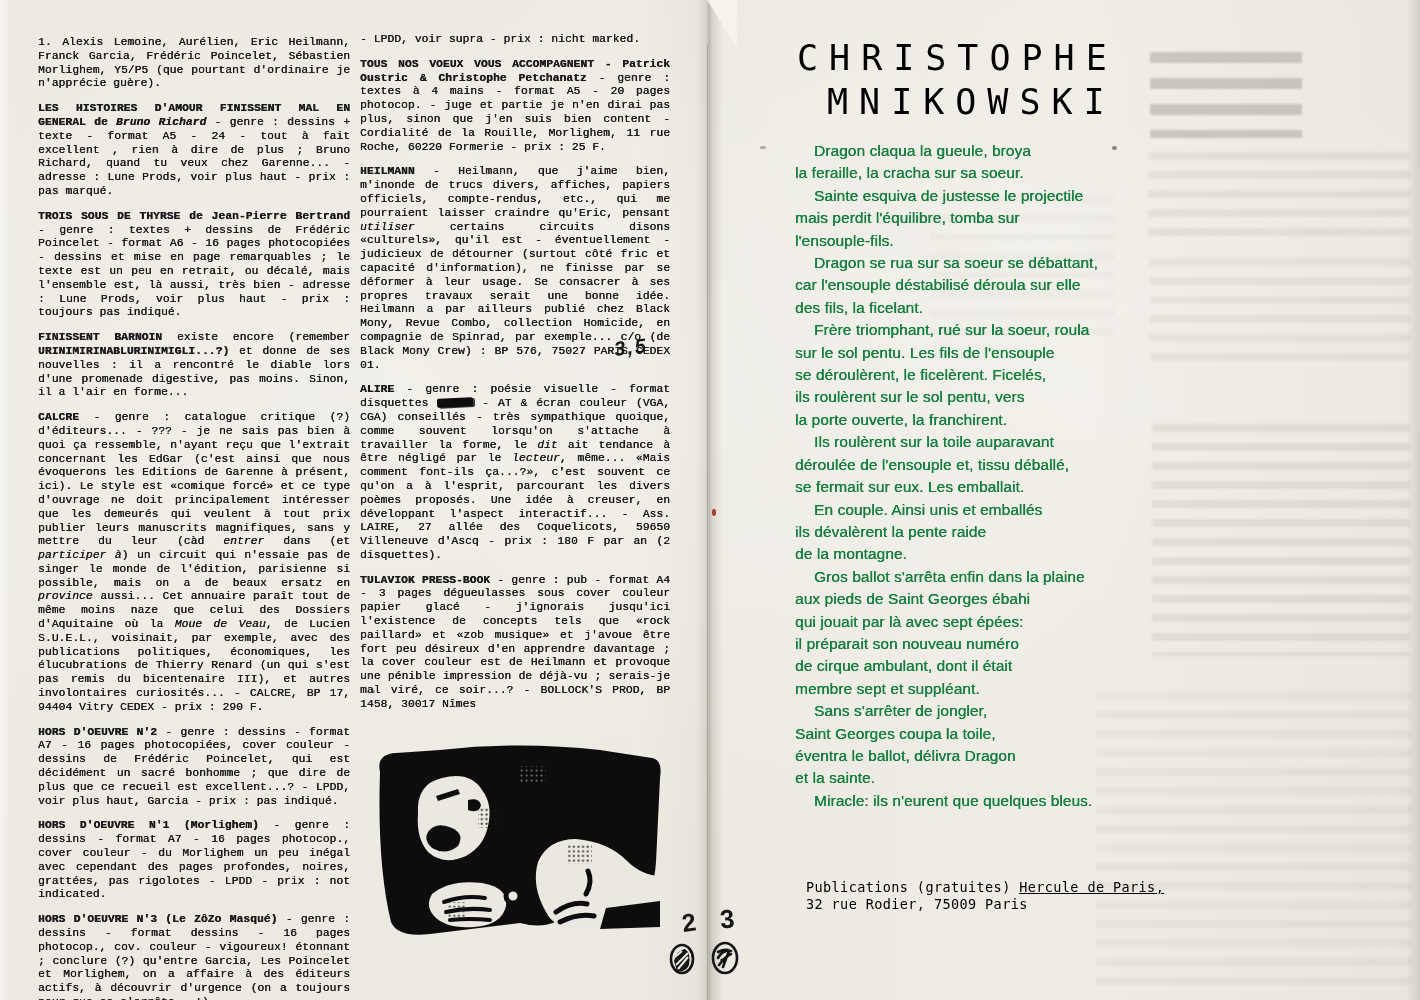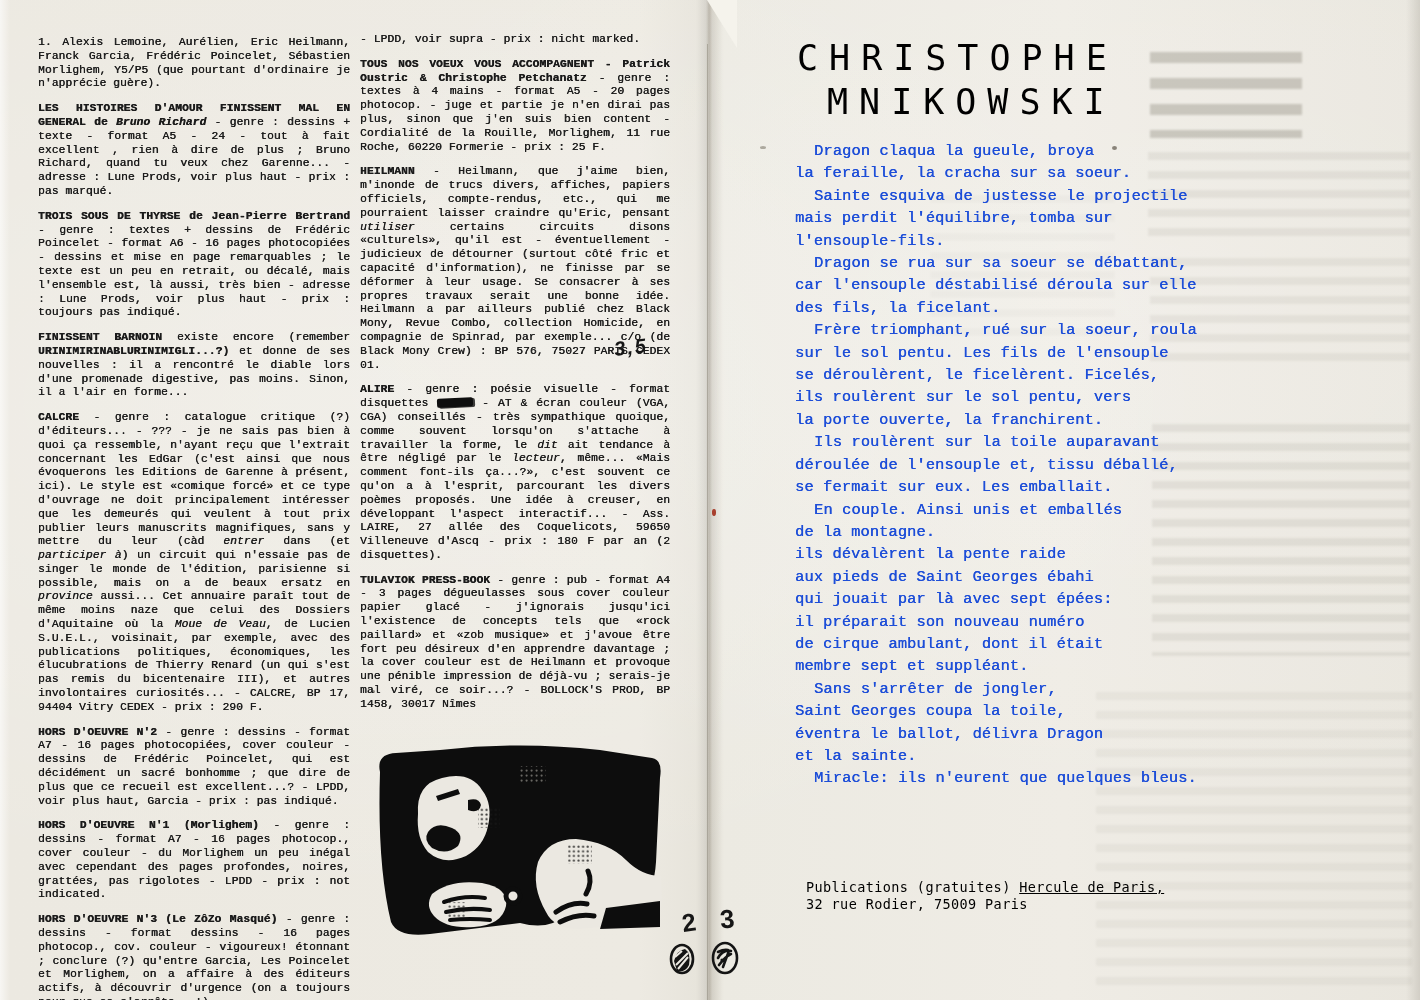--- a/index.html
+++ b/index.html
@@ -44,22 +44,22 @@
   #pgnum-right{left:720px;top:904px;font-size:26px;transform:rotate(-5deg);}
   .stamp{position:absolute;}
   #stamp-left{left:668px;top:942px;}
   #stamp-right{left:710px;top:940px;}
 
   
   #rp-title{position:absolute;left:797px;top:16px;color:#000000;
     font-family:"DejaVu Sans Mono","Liberation Mono",monospace;
     font-size:35px;line-height:44px;letter-spacing:11px;font-weight:normal;margin-top:20px;}
   #rp-title .tline2{padding-left:30px;}
-  #story{position:absolute;left:795px;top:140px;width:430px;color:#1d4ed8;
-    font-size:15.4px;line-height:22.4px;text-shadow:.3px 0 0 currentColor;letter-spacing:.1px;font-family:Liberation Mono, monospace;}
+  #story{position:absolute;left:795px;top:140px;width:430px;color:#15803d;
+    font-size:15.4px;line-height:22.4px;text-shadow:.3px 0 0 currentColor;letter-spacing:.1px;}
   .story-line{white-space:nowrap;}
   .story-line.indent{padding-left:19px;}
   #rp-footer{position:absolute;left:806px;top:879px;color:#000000;
     font-family:"DejaVu Sans Mono","Liberation Mono",monospace;font-size:13.5px;line-height:17px;letter-spacing:.4px;}
   .u{text-decoration:underline;}
 
   
   .ghost{position:absolute;pointer-events:none;filter:blur(1.1px);
     background:repeating-linear-gradient(to bottom, rgba(104,98,84,.30) 0 8px, rgba(0,0,0,0) 8px 19px);}
   #ghost-a{left:1150px;top:52px;width:152px;height:86px;opacity:.55;
@@ -194,22 +194,23 @@
       <div class="story-line">des fils, la ficelant.</div>
       <div class="story-line indent">Frère triomphant, rué sur la soeur, roula</div>
       <div class="story-line">sur le sol pentu. Les fils de l'ensouple</div>
       <div class="story-line">se déroulèrent, le ficelèrent. Ficelés,</div>
       <div class="story-line">ils roulèrent sur le sol pentu, vers</div>
       <div class="story-line">la porte ouverte, la franchirent.</div>
       <div class="story-line indent">Ils roulèrent sur la toile auparavant</div>
       <div class="story-line">déroulée de l'ensouple et, tissu déballé,</div>
       <div class="story-line">se fermait sur eux. Les emballait.</div>
       <div class="story-line indent">En couple. Ainsi unis et  emballés</div>
+      <div class="story-line">ils dévalèrent la pente raide</div>
       <div class="story-line">de la montagne.</div>
-      <div class="story-line">ils dévalèrent la pente raide</div>
+      <div class="story-line indent">Gros ballot s'arrêta enfin dans la plaine</div>
       <div class="story-line">aux pieds de Saint Georges ébahi</div>
       <div class="story-line">qui jouait par là avec sept épées:</div>
       <div class="story-line">il préparait son nouveau numéro</div>
       <div class="story-line">de cirque ambulant, dont il  était</div>
       <div class="story-line">membre sept et suppléant.</div>
       <div class="story-line indent">Sans s'arrêter de jongler,</div>
       <div class="story-line">Saint Georges coupa la toile,</div>
       <div class="story-line">éventra le ballot, délivra Dragon</div>
       <div class="story-line">et la sainte.</div>
       <div class="story-line indent">Miracle: ils n'eurent que quelques bleus.</div>

